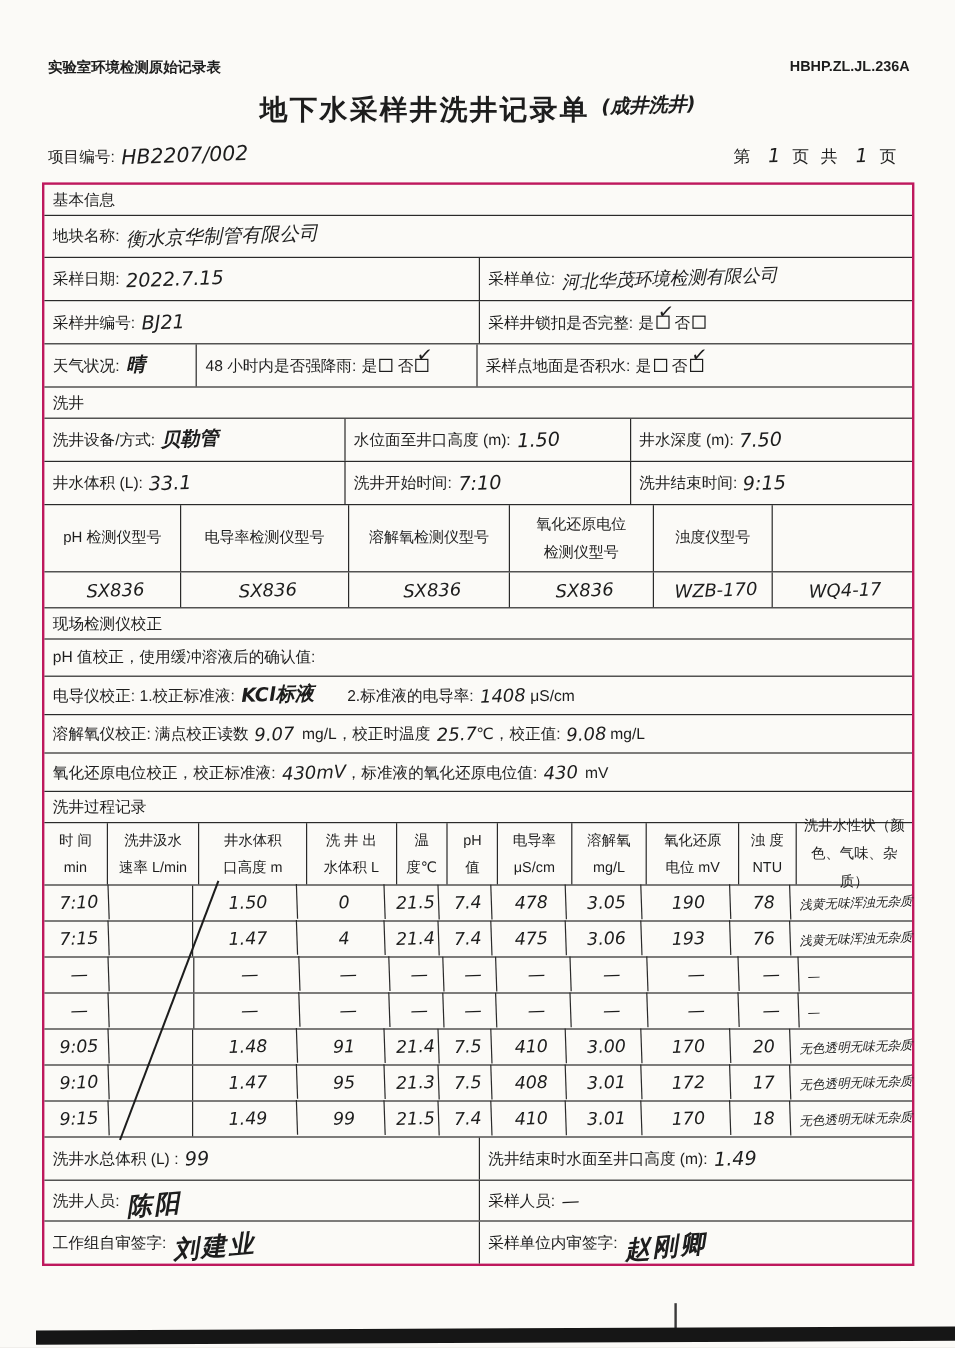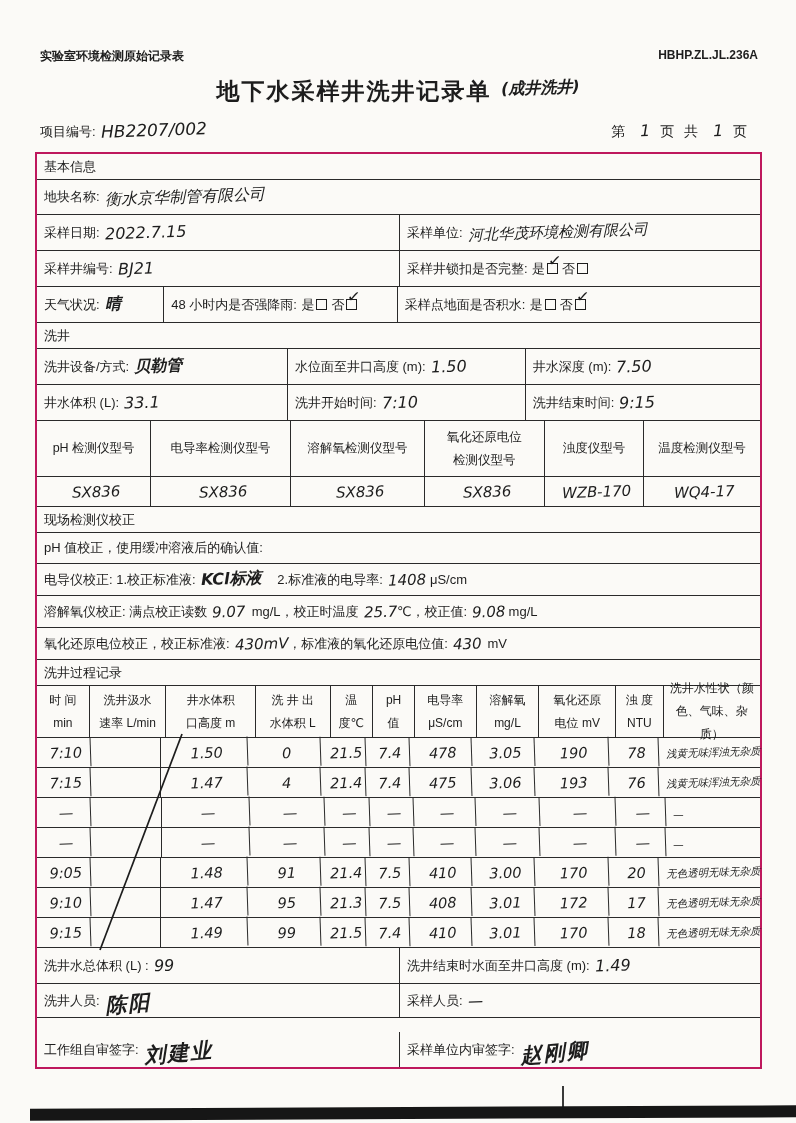--- a/index.html
+++ b/index.html
@@ -20,21 +20,21 @@
     display:flex; justify-content:space-between; align-items:flex-end; font-size:13px; }
   .pageinfo { font-size:14px; letter-spacing:3px; }
 
   .hw { font-family:"DejaVu Sans",sans-serif; font-style:italic; display:inline-block;
         transform:rotate(-2deg); margin-left:5px; white-space:nowrap; }
   .v17 { font-size:17px; } .v16 { font-size:16px; } .v15 { font-size:15px; }
 
   .ftable { position:absolute; left:35px; top:152px; width:727px;
     border:2px solid #be185d; background:transparent; }
   .frow { display:flex; border-bottom:1px solid #2a2a2a; }
-  .frow.last { border-bottom:none;margin-top:14px; }
+  .frow.last { border-bottom:none; }
   .fc { border-right:1px solid #2a2a2a; padding:0 7px; display:flex;
         align-items:center; overflow:visible; }
   .fc.lastc { border-right:none; }
   .lbl { font-size:13px; white-space:nowrap; }
   .sec { font-size:13px; }
 
   .cb { position:relative; display:inline-block; width:11px; height:11px;
         border:1.5px solid #1d1d1d; margin:0 4px 0 2px; vertical-align:-1px; }
   .tick { position:absolute; left:0px; top:-11px; font-size:16px; font-weight:bold;
         font-style:italic; transform:rotate(6deg); line-height:1; }
@@ -189,21 +189,20 @@
       </div>
     </div>
 
     <div class="frow" style="height:56px">
       <div class="fc ih" style="width:15.8%">pH 检测仪型号</div>
       <div class="fc ih" style="width:19.3%">电导率检测仪型号</div>
       <div class="fc ih" style="width:18.6%">溶解氧检测仪型号</div>
       <div class="fc ih" style="width:16.5%">氧化还原电位
 检测仪型号</div>
       <div class="fc ih" style="width:13.8%">浊度仪型号</div>
-      <div class="fc ih lastc" style="width:16%">温度检测仪型号</div>
     </div>
 
     <div class="frow" style="height:30px">
       <div class="fc iv" style="width:15.8%">
           <span class="hw v15">SX836</span>
         </div>
       <div class="fc iv" style="width:19.3%">
           <span class="hw v15">SX836</span>
         </div>
       <div class="fc iv" style="width:18.6%">
@@ -227,21 +226,21 @@
     <div class="frow" style="height:31px">
       <div class="fc lastc" style="width:100%">
         <span class="lbl">pH 值校正，使用缓冲溶液后的确认值:</span>
       </div>
     </div>
 
     <div class="frow" style="height:32px">
       <div class="fc lastc" style="width:100%">
         <span class="lbl">电导仪校正: 1.校正标准液:</span>
         <span class="hw v16" style="font-weight:bold">KCl标液</span>
-        <span class="lbl" style="margin-left:16px">2.标准液的电导率:</span>
+        <span class="lbl" style="margin-left:28px">2.标准液的电导率:</span>
         <span class="hw v15">1408</span>
         <span class="lbl" style="margin-left:4px">μS/cm</span>
       </div>
     </div>
 
     <div class="frow" style="height:32px">
       <div class="fc lastc" style="width:100%">
         <span class="lbl">溶解氧仪校正: 满点校正读数</span>
         <span class="hw v15">9.07</span>
         <span class="lbl" style="margin-left:6px">mg/L，校正时温度</span>

